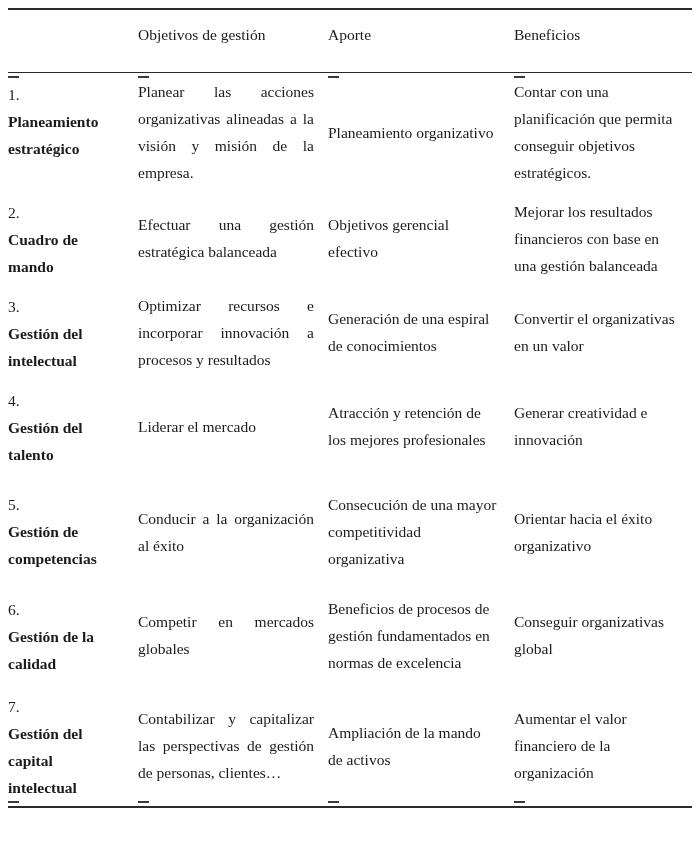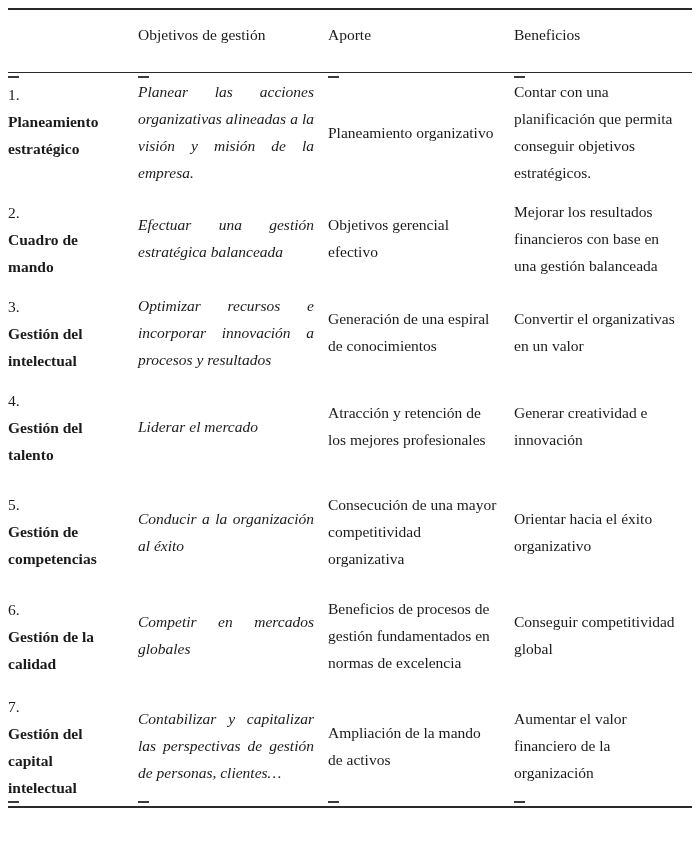--- a/index.html
+++ b/index.html
@@ -50,21 +50,21 @@
     font-size: 15.5px;
     line-height: 27px;
     vertical-align: middle;
     padding: 5px 14px 5px 0;
   }
   tbody td.c1 {
     vertical-align: top;
     padding-right: 30px;
     padding-top: 8px;
   }
-  tbody td.c2 { text-align: justify; padding-right: 14px; font-style: italic; }
+  tbody td.c2 { text-align: justify; padding-right: 14px; }
   tbody td.c3 { padding-right: 16px; }
   tbody td.c4 { padding-right: 8px; }
 
   
   tbody tr:nth-child(5) td { padding-top: 18px; padding-bottom: 16px; }
   tbody tr:nth-child(6) td { padding-bottom: 8px; }
 
   
   tbody tr:last-child td { position: relative; }
   tbody tr:last-child td::after {
@@ -148,21 +148,21 @@
     <td class="c4">Orientar hacia el éxito organizativo</td>
   </tr>
 
   <tr>
     <td class="c1">
       <span class="row-num">6.</span>
       <span class="row-name">Gestión de la calidad</span>
     </td>
     <td class="c2">Competir en mercados globales</td>
     <td class="c3">Beneficios de procesos de gestión fundamentados en normas de excelencia</td>
-    <td class="c4">Conseguir competitividad global</td>
+    <td class="c4">Conseguir organizativas global</td>
   </tr>
 
   <tr>
     <td class="c1">
       <span class="row-num">7.</span>
       <span class="row-name">Gestión del capital intelectual</span>
     </td>
     <td class="c2">Contabilizar y capitalizar las perspectivas de gestión de personas, clientes…</td>
     <td class="c3">Ampliación de la mando de activos</td>
     <td class="c4">Aumentar el valor financiero de la organización</td>

